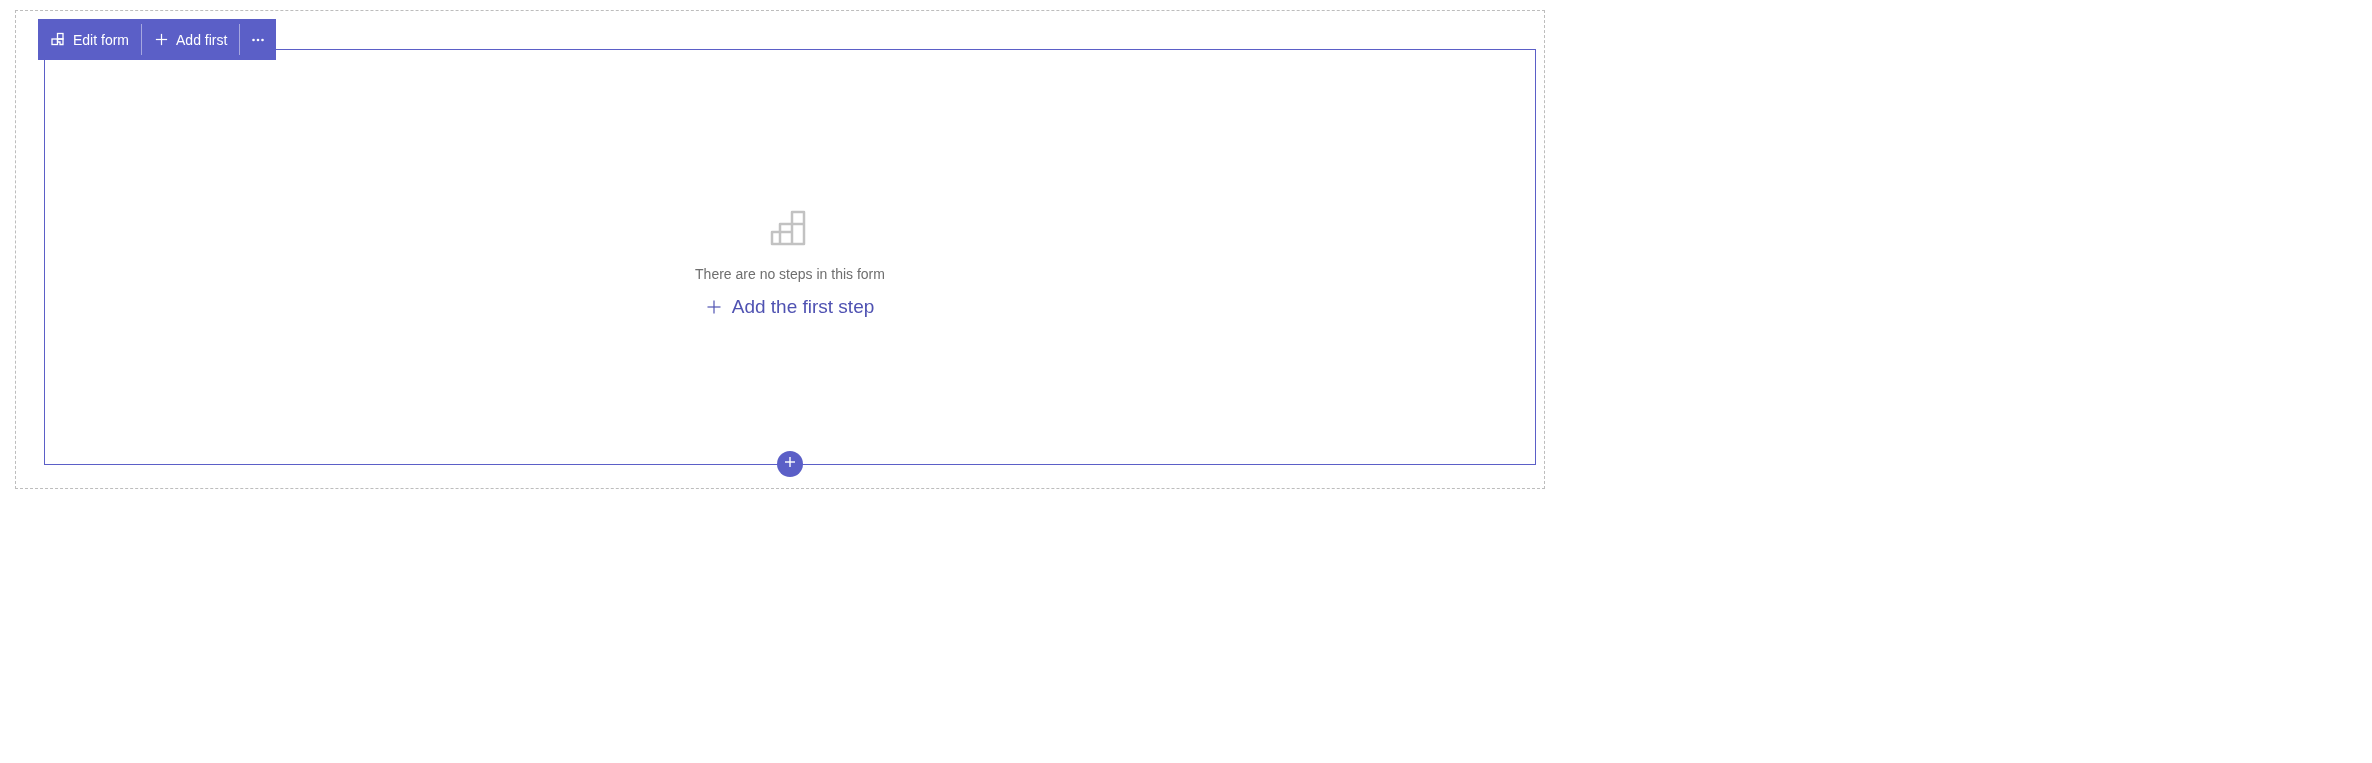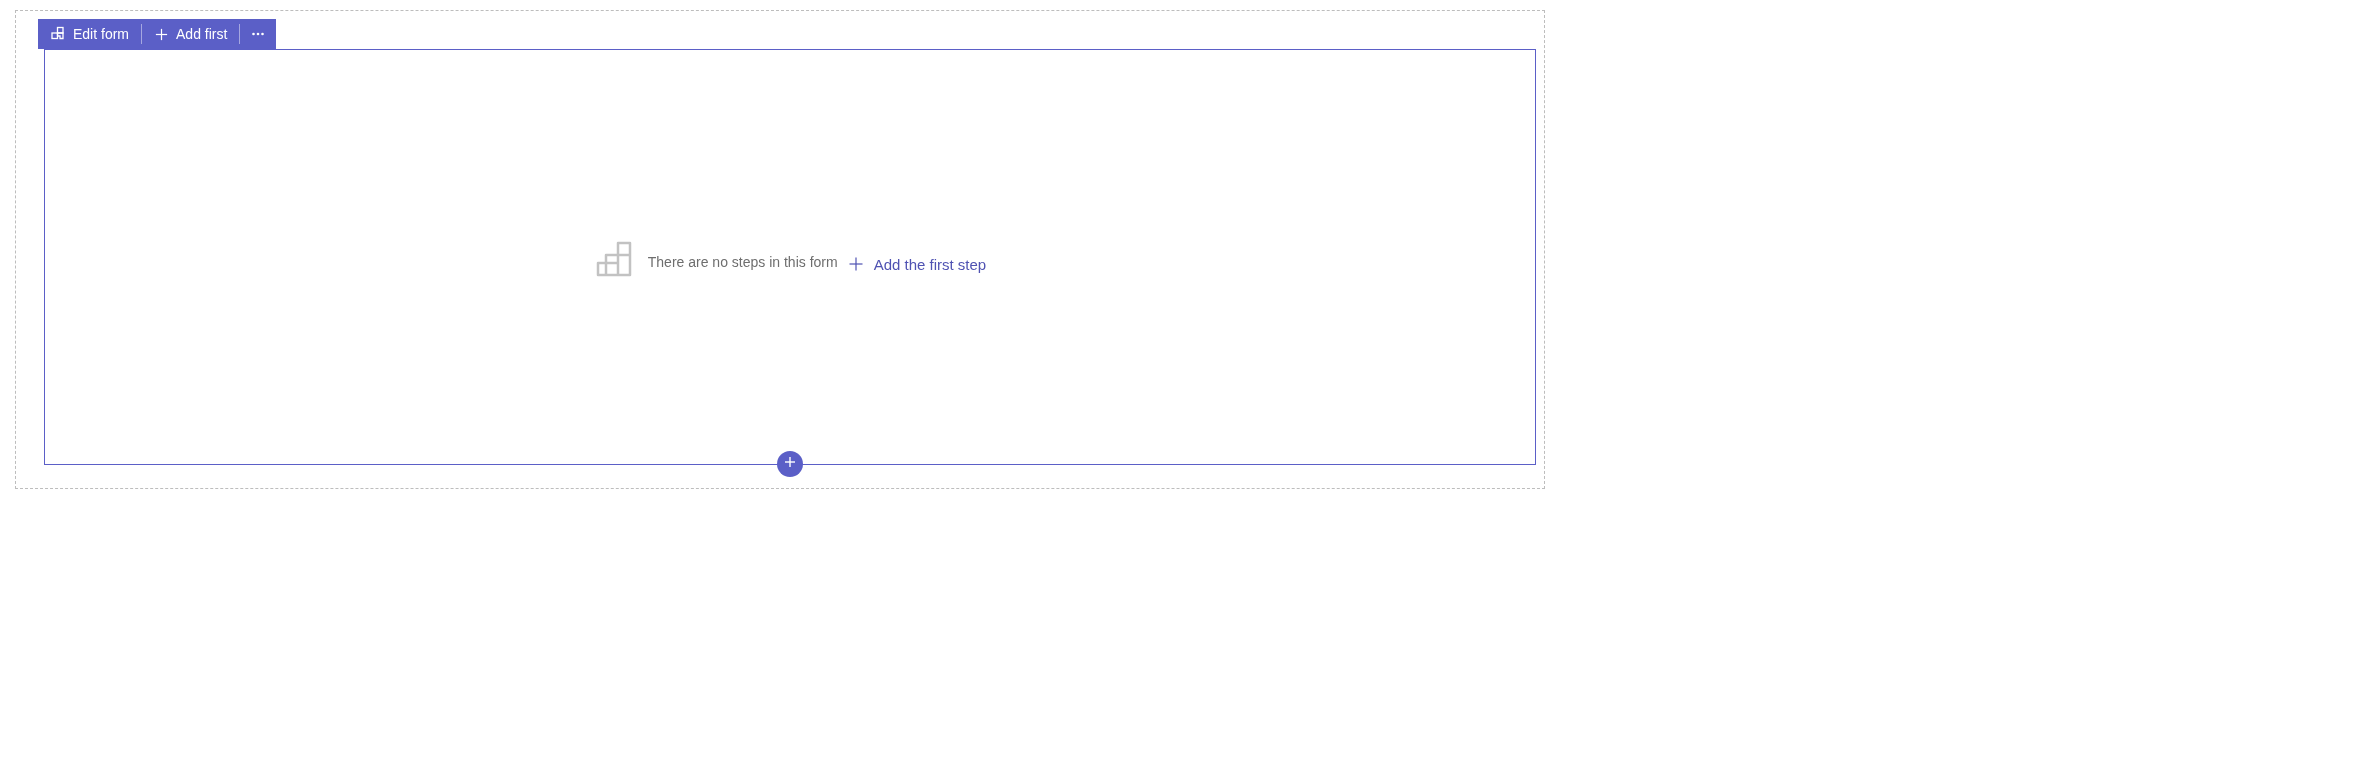--- a/index.html
+++ b/index.html
@@ -33,21 +33,21 @@
     display: flex;
     flex-direction: column;
     align-items: center;
     justify-content: center;
   }
 
   .toolbar {
     position: absolute;
     top: 8px;
     left: 22px;
-    height: 30px;
+    height: 41px;
     background: #5b5fc7;
     display: flex;
     align-items: stretch;
     z-index: 10;
   }
 
   .toolbar-btn {
     display: flex;
     align-items: center;
     gap: 7px;
@@ -62,20 +62,21 @@
   .toolbar-divider {
     width: 1px;
     background: rgba(255,255,255,0.45);
     margin: 5px 0;
   }
 
   .toolbar-btn svg { display: block; }
 
   .empty-state {
     display: flex;
+    flex-direction: column;
     align-items: center;
     gap: 10px;
     text-align: center;
     margin-top: 10px;
   }
 
   .empty-icon {
     color: #c2c2c2;
     margin-bottom: 2px;
   }
@@ -83,21 +84,21 @@
   .empty-text {
     color: #6e6e6e;
     font-size: 14px;
   }
 
   .add-first-link {
     display: flex;
     align-items: center;
     gap: 10px;
     color: #4f52b2;
-    font-size: 15px;
+    font-size: 19px;
     cursor: pointer;
     margin-top: 4px;
   }
 
   .add-first-link svg { display: block; }
 
   .bottom-add-btn {
     position: absolute;
     left: 50%;
     bottom: -13px;

